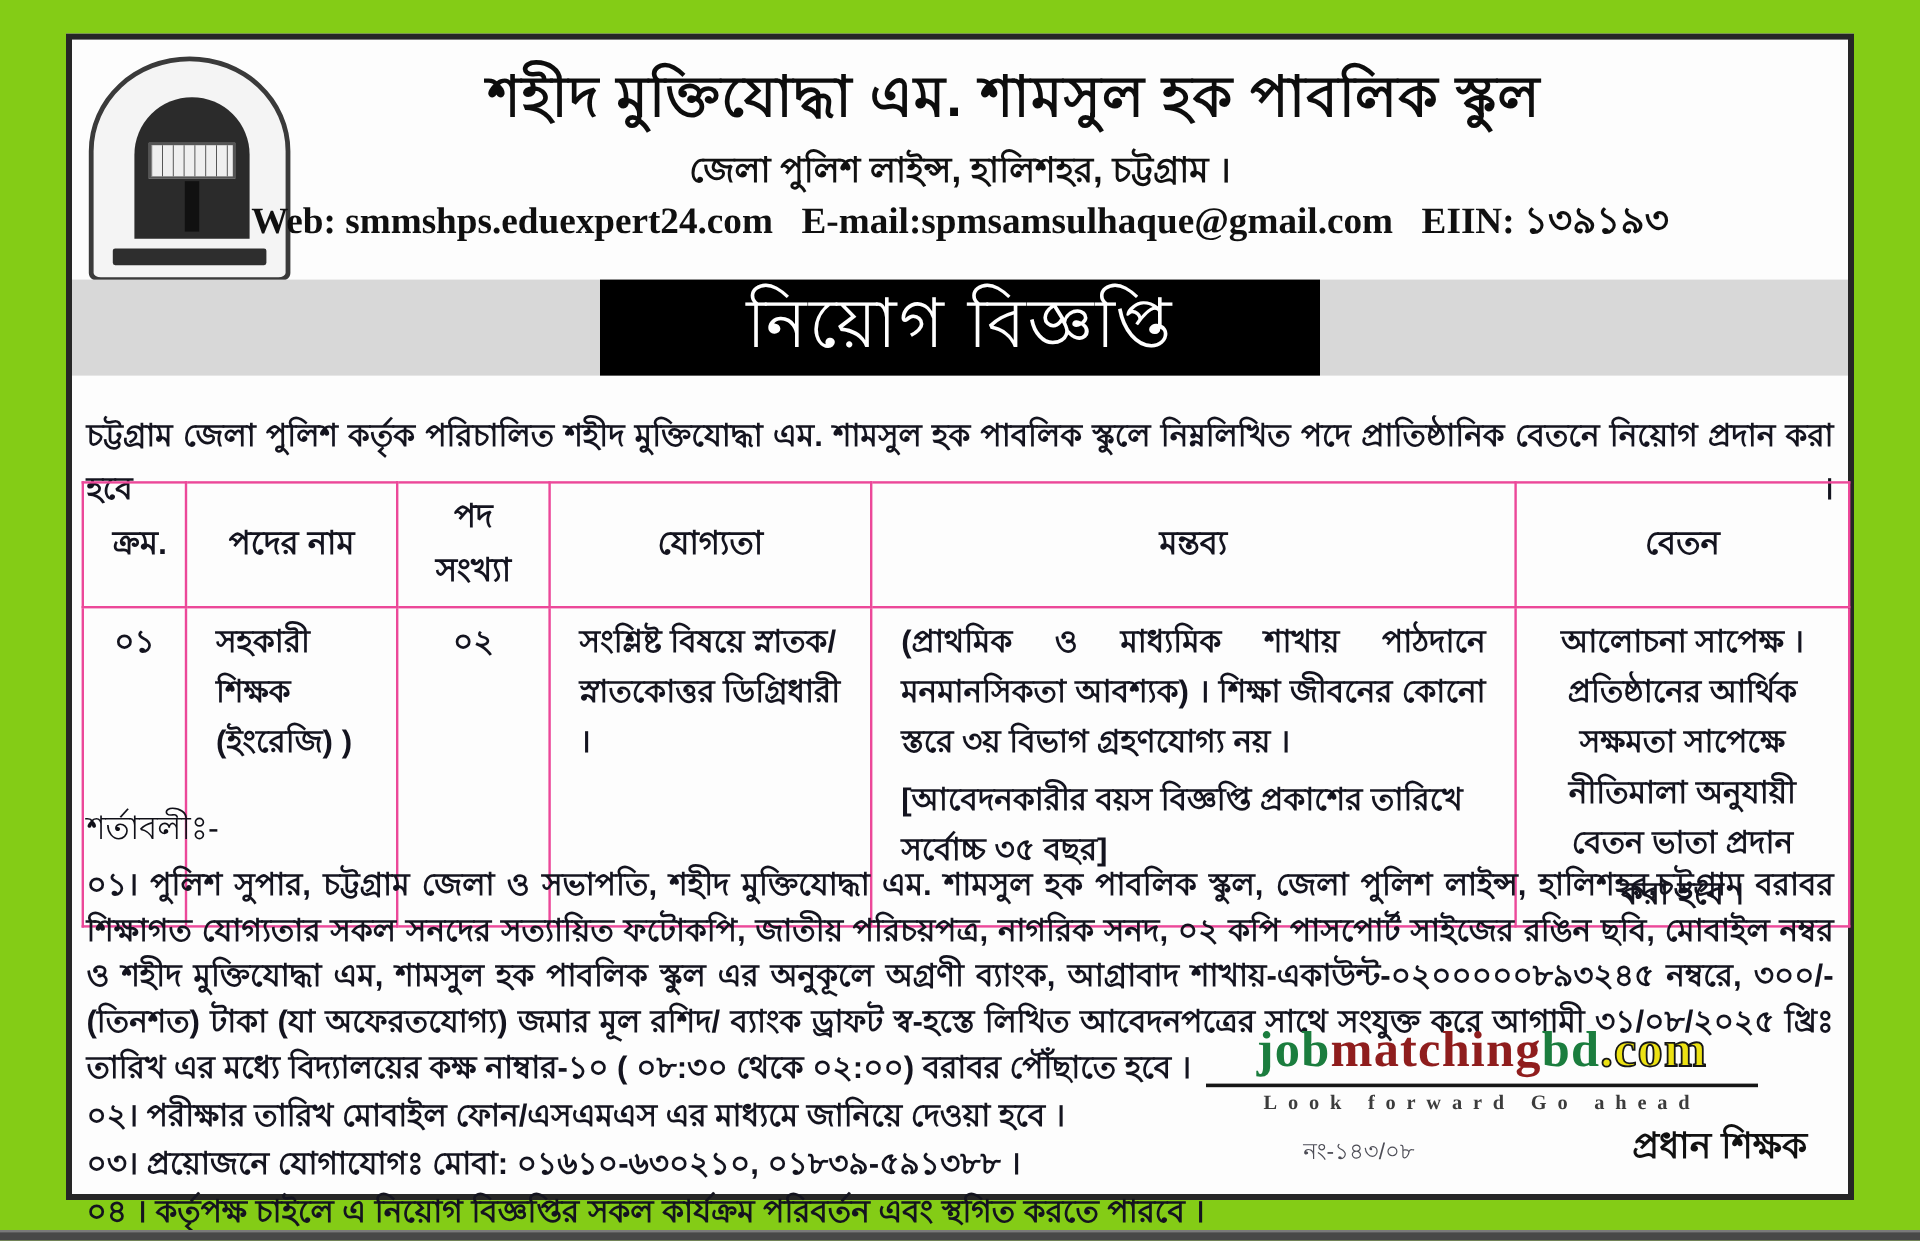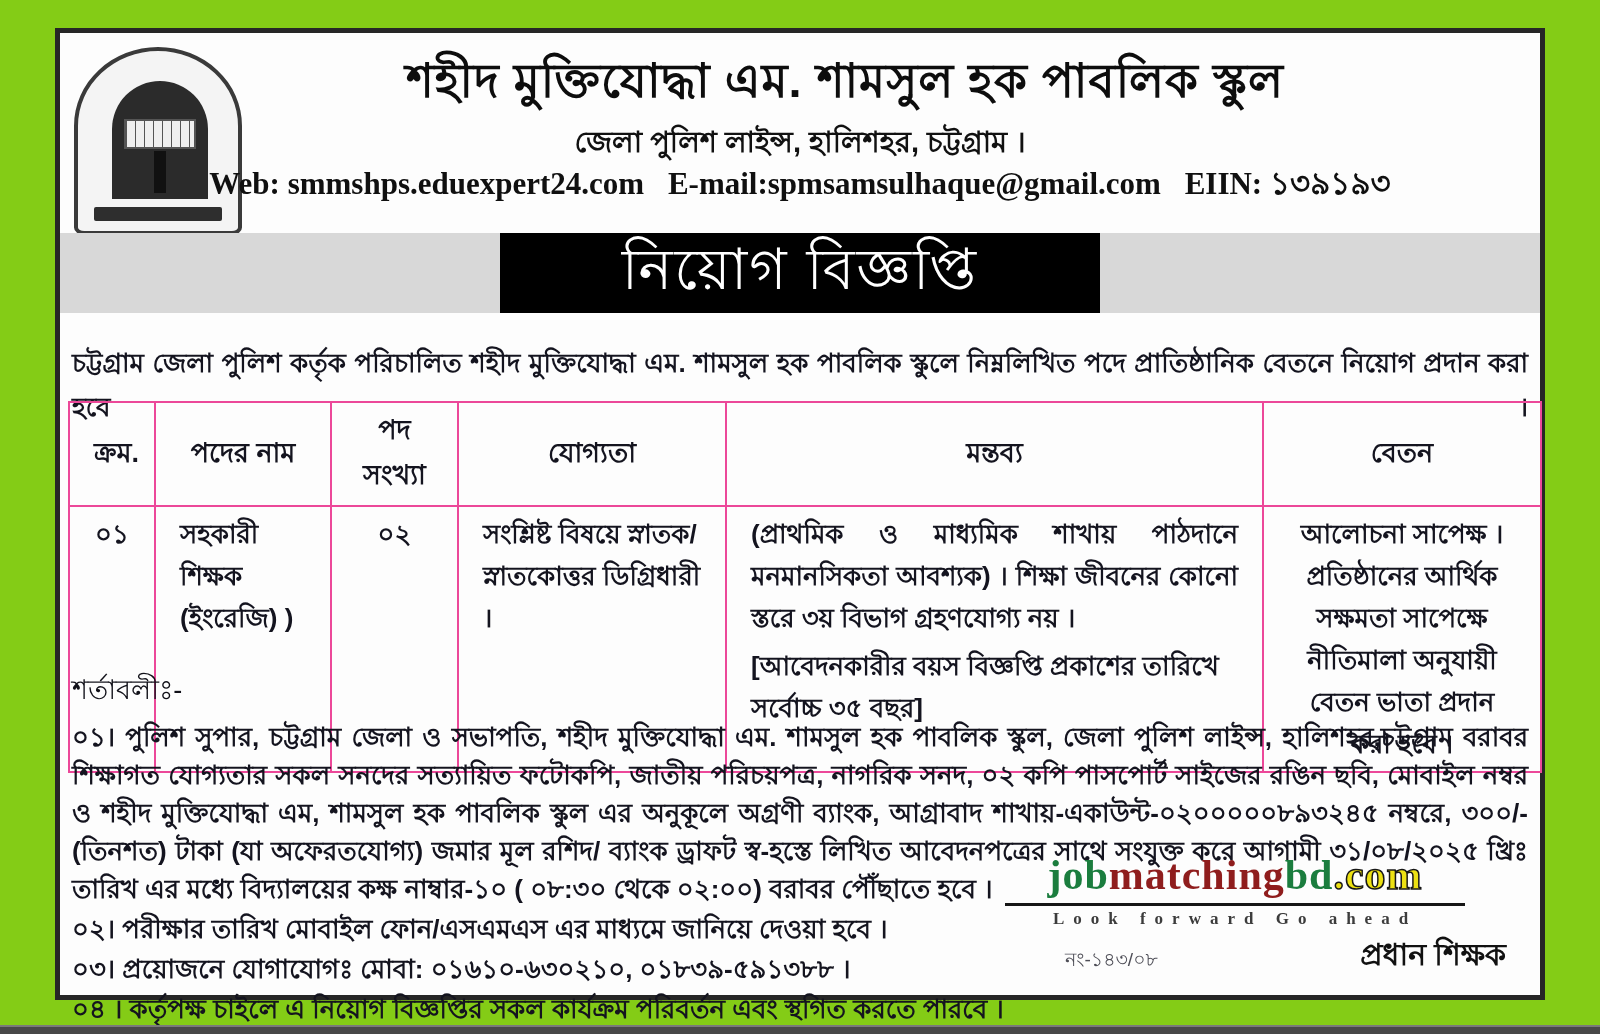--- a/index.html
+++ b/index.html
@@ -114,21 +114,21 @@
   .wm-job, .wm-bd { color:#1b7d3e; }
   .wm-matching { color:#8f1d1d; }
   .wm-com { color:#ece113; -webkit-text-stroke:1.5px #161616; }
   .wm-tagline {
     margin-top:3px; font-size:17px; letter-spacing:9px; color:#3c3c3c; font-weight:600;
     font-family:"Liberation Serif","DejaVu Serif",serif;
   }
 
   
   .memo-no {
-    position:absolute; left:1005px; top:912px; font-size:19px; color:#3a3a44; opacity:.9;
+    position:absolute; left:1026px; top:912px; font-size:19px; color:#3a3a44; opacity:.9;
   }
   .signature {
     position:absolute; right:34px; top:898px; font-size:30px; font-weight:bold; color:#111;
   }
 
   
   .bottom-bar {
     position:absolute; left:0; right:0; bottom:0; height:9px; background:#484848;
     border-top:2px solid #7a7a7a;
   }

